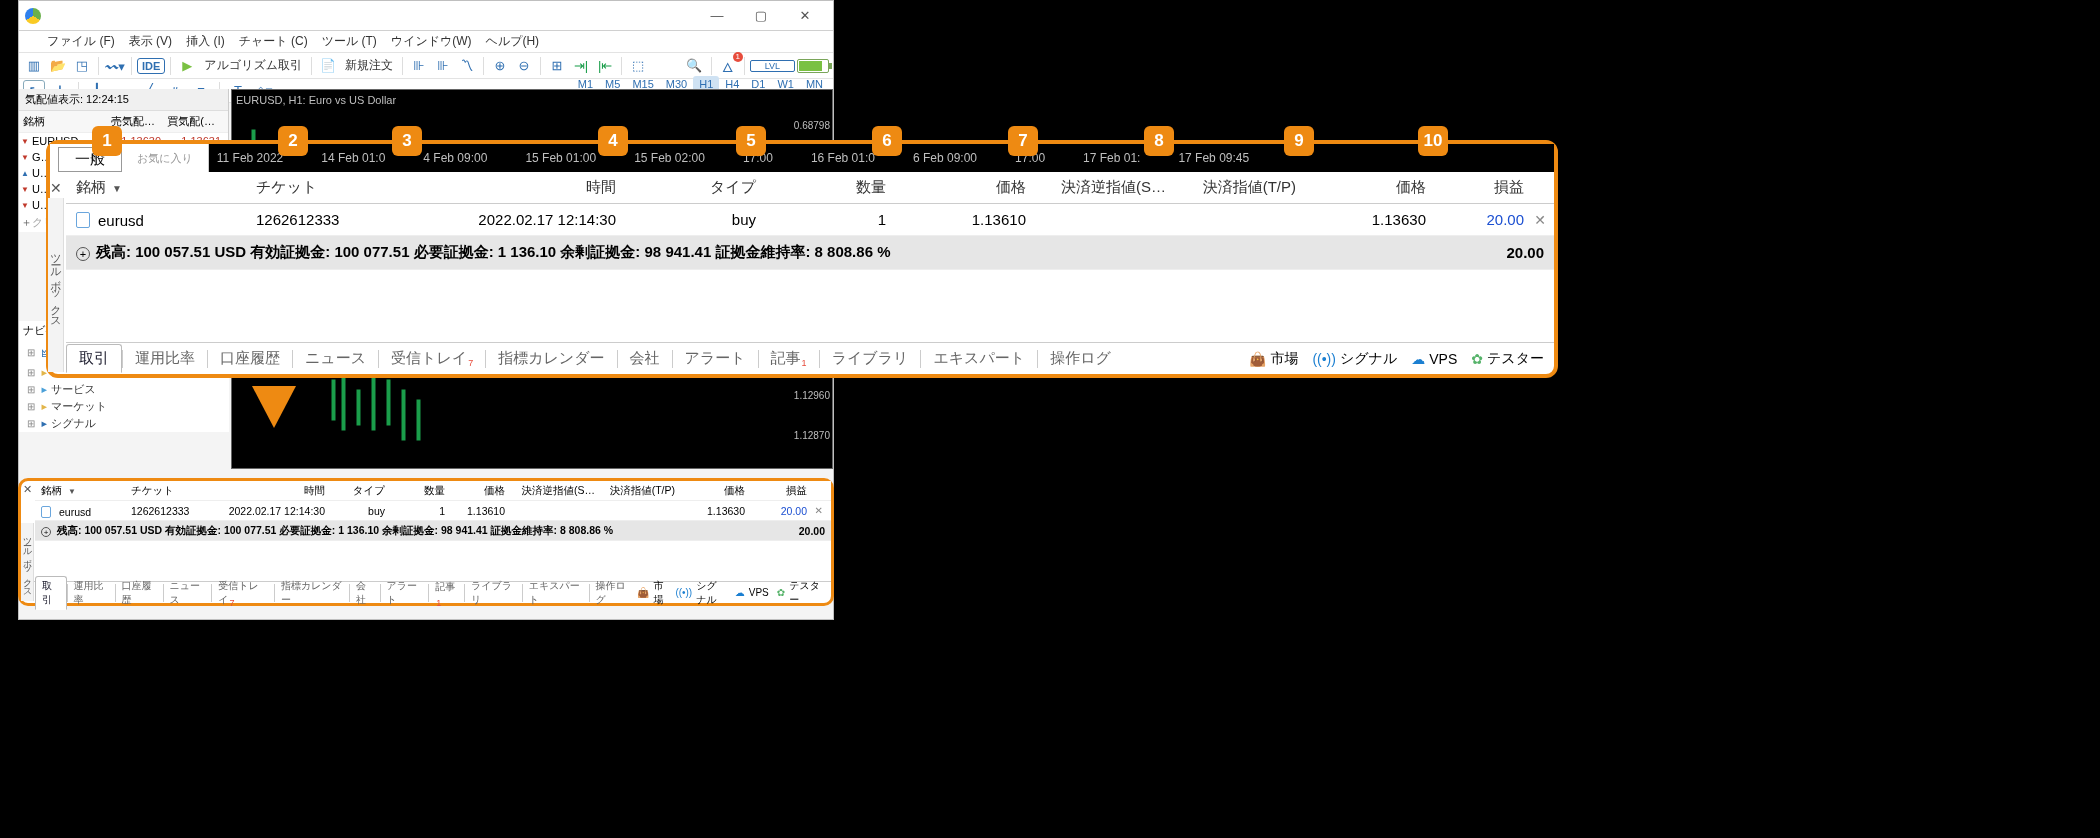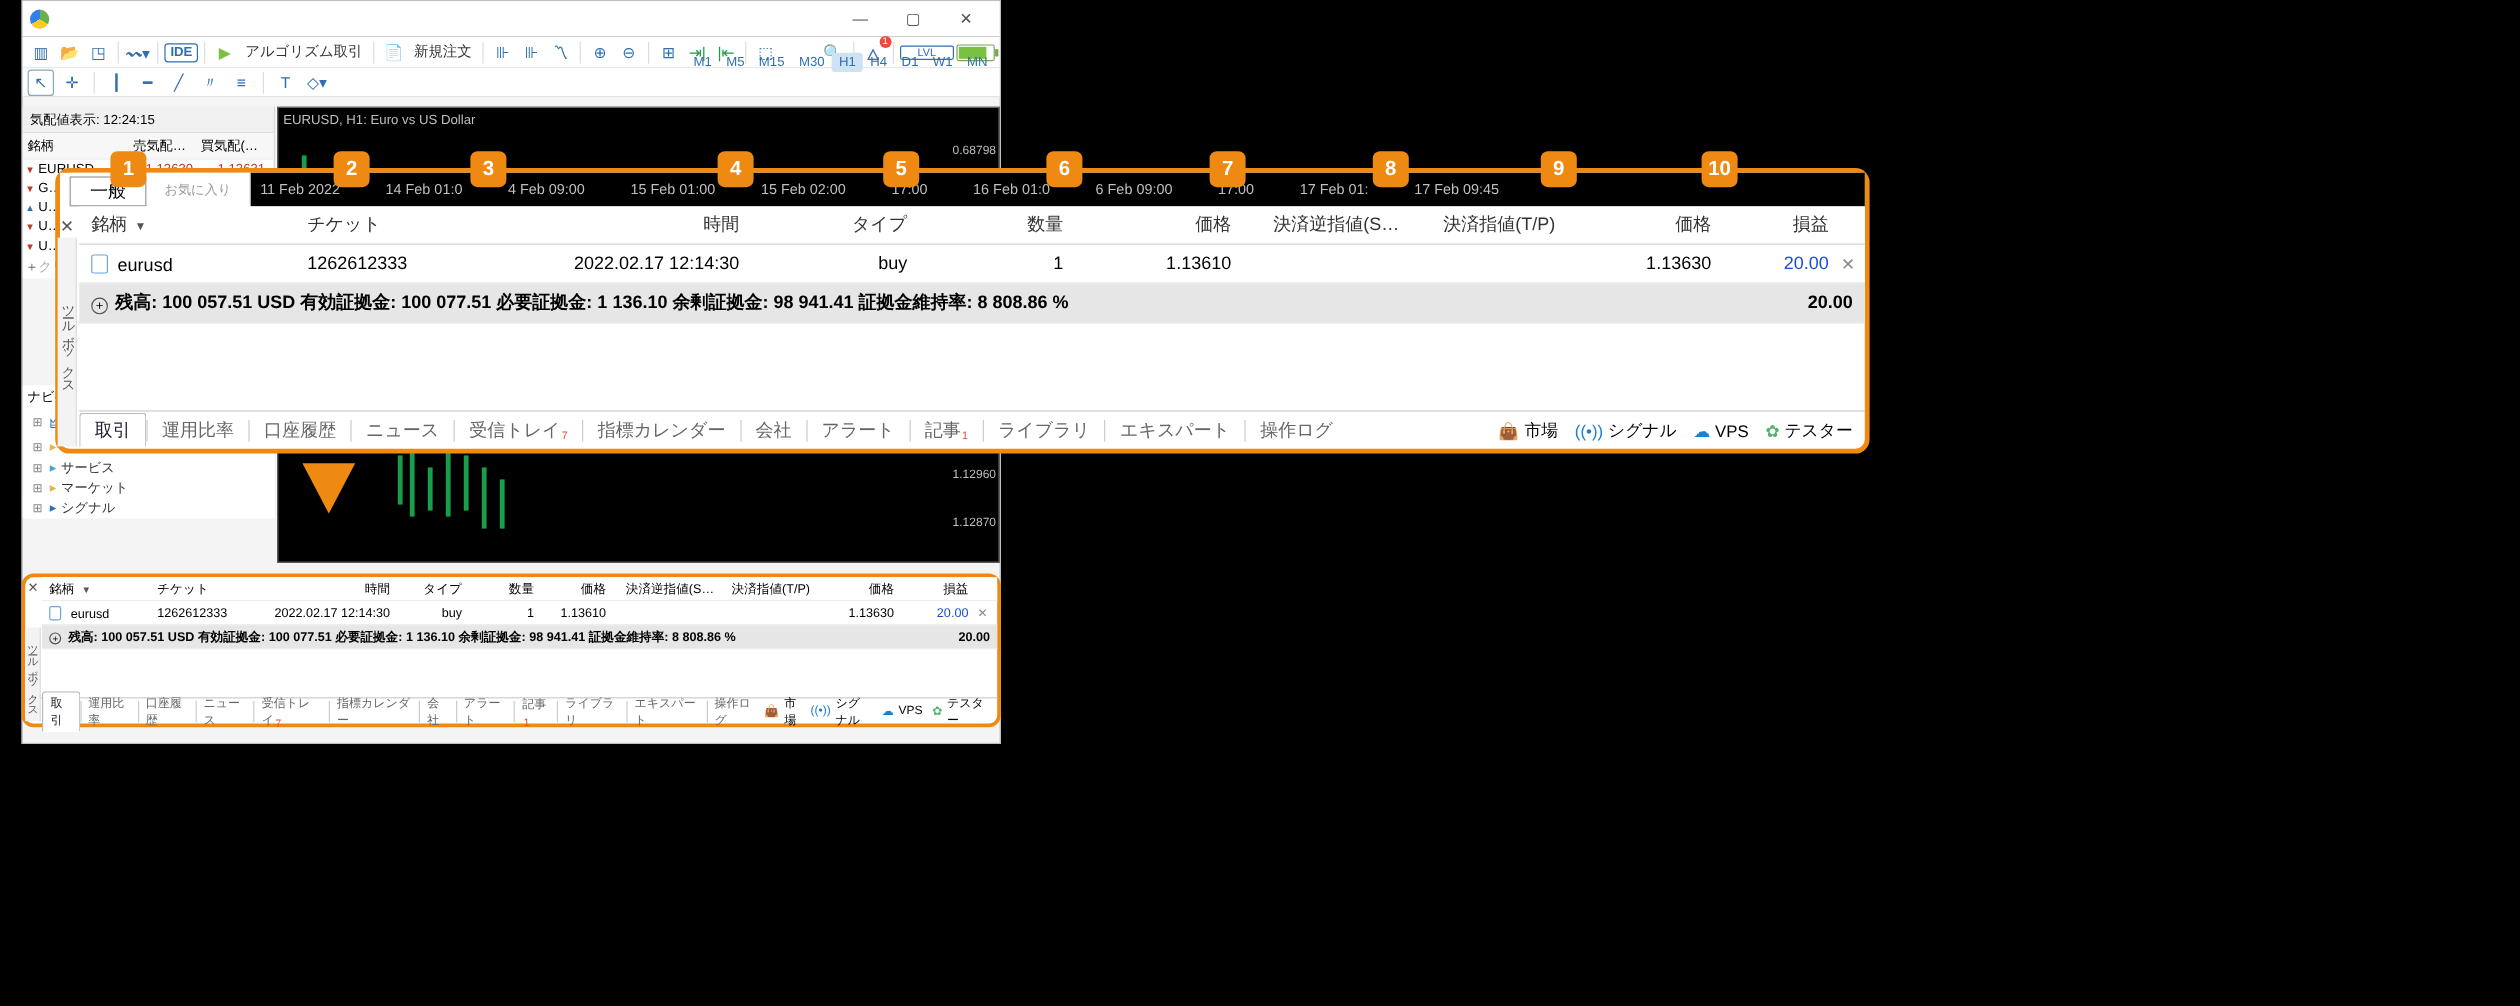--- a/index.html
+++ b/index.html
@@ -20,21 +20,21 @@
 .tb-sep { width: 1px; height: 18px; background: #ddd; margin: 0 3px; }
 .tb-txt { font-size: 12px; color: #333; padding: 0 4px; }
 .ide-tag { font-size: 11px; font-weight: bold; color: #2f6fb1; border: 1px solid #2f6fb1; border-radius: 3px; padding: 1px 4px; text-align: center; }
 .badge-red { position: relative; }
 .badge-red::after { content: "1"; position: absolute; top: -3px; right: -4px; background: #e74c3c; color: #fff; font-size: 8px; width: 10px; height: 10px; border-radius: 50%; display: flex; align-items: center; justify-content: center; }
 .lvl-pill { font-size: 9px; color: #2f6fb1; border: 1px solid #2f6fb1; padding: 0 14px; border-radius: 2px; }
 .batt { width: 32px; height: 14px; border: 1px solid #7aa55a; border-radius: 2px; position: relative; }
 .batt::before { content: ""; position: absolute; left: 1px; top: 1px; bottom: 1px; width: 75%; background: #7ac142; }
 .batt::after { content: ""; position: absolute; right: -4px; top: 3px; width: 3px; height: 6px; background: #7aa55a; }
 
-.tf-row { position: absolute; right: 4px; top: 40px; height: 22px; display: flex; align-items: center; gap: 0; font-size: 11px; }
+.tf-row { position: absolute; right: 4px; top: 72px; height: 22px; display: flex; align-items: center; gap: 0; font-size: 11px; }
 .tf-btn { padding: 2px 6px; color: #2f6fb1; }
 .tf-btn.active { background: #cfe2f3; border-radius: 3px; }
 
 .tool-row2 { height: 24px; display: flex; align-items: center; gap: 4px; padding: 0 4px; background: #fff; border-bottom: 1px solid #e3e3e3; }
 
 
 .mw-pane { position: absolute; left: 0; top: 88px; width: 210px; background: #fff; border-right: 1px solid #ccc; }
 .mw-title { font-size: 11px; padding: 3px 6px; background: #f0f0f0; border-bottom: 1px solid #ddd; }
 .mw-head { display: flex; font-size: 11px; background: #f7f7f7; border-bottom: 1px solid #eee; }
 .mw-head div { padding: 3px 4px; }
@@ -121,20 +121,30 @@
 
 <div class="app-window">
   <div class="title-bar">
     <div class="logo"></div>
     <div class="spacer"></div>
     <div class="win-btn">—</div>
     <div class="win-btn">▢</div>
     <div class="win-btn">✕</div>
   </div>
 
+  <div class="menu-bar">
+    <span class="logo" style="width:14px;height:14px;"></span>
+    <span>ファイル (F)</span>
+    <span>表示 (V)</span>
+    <span>挿入 (I)</span>
+    <span>チャート (C)</span>
+    <span>ツール (T)</span>
+    <span>ウインドウ(W)</span>
+    <span>ヘルプ(H)</span>
+  </div>
 
   <div class="tb-row">
     <div class="tb-btn">▥</div>
     <div class="tb-btn">📂</div>
     <div class="tb-btn">◳</div>
     <div class="tb-sep"></div>
     <div class="tb-btn">〰▾</div>
     <div class="tb-sep"></div>
     <span class="ide-tag">IDE</span>
     <div class="tb-sep"></div>

